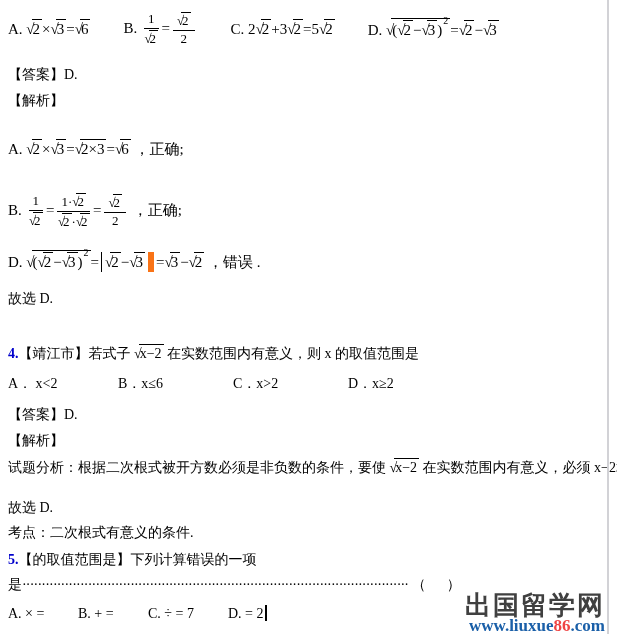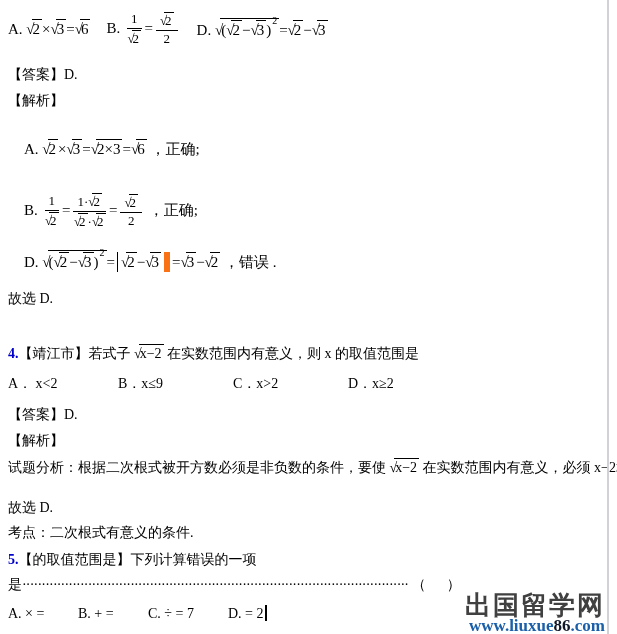--- a/index.html
+++ b/index.html
@@ -1,21 +1,21 @@
 <!DOCTYPE html>
 <html><head>
 <meta charset="utf-8">
 <style>
   html,body{margin:0;padding:0;background:#ffffff;}
   body{width:617px;height:634px;overflow:hidden;position:relative;
        font-family:"Liberation Serif","DejaVu Serif",serif;font-size:14px;color:#000;}
   .page{position:absolute;inset:0;background:#fff;}
   .line{position:absolute;left:8px;white-space:nowrap;line-height:1.25;}
-  .mathline{font-size:15px;margin-left:16px;}
-  .mathrow{display:flex;align-items:center;gap:16px;height:54px;font-size:15px;}
+  .mathline{font-size:15px;}
+  .mathrow{display:flex;align-items:center;gap:33px;height:54px;font-size:15px;}
   .clip{right:0;overflow:hidden;}
   
   .rt{display:inline-block;white-space:nowrap;}
   .rsign{display:inline;letter-spacing:-1px;}
   .rbar{display:inline-block;border-top:1px solid #000;padding:1px 2px 0 1px;margin-left:-2px;line-height:1.15;}
   .frac{display:inline-flex;flex-direction:column;vertical-align:middle;text-align:center;
         font-size:13px;line-height:1.15;margin:0 3px;}
   .frac .num{border-bottom:1px solid #000;padding:0 4px 1px;}
   .frac .den{padding-top:1px;}
   .abs{display:inline-block;border-left:1px solid #000;border-right:6px solid #f97316;padding:0 3px;margin:0 2px;}
@@ -46,20 +46,21 @@
 
   <div class="line mathrow" style="top:2px">
     <span>A. <span class="rt"><span class="rsign">√</span><span class="rbar">2</span></span>×<span class="rt"><span class="rsign">√</span><span class="rbar">3</span></span>=<span class="rt"><span class="rsign">√</span><span class="rbar">6</span></span></span>
     <span>B. <span class="frac">
           <span class="num">1</span>
           <span class="den"><span class="rt"><span class="rsign">√</span><span class="rbar">2</span></span></span>
         </span>=<span class="frac">
           <span class="num"><span class="rt"><span class="rsign">√</span><span class="rbar">2</span></span></span>
           <span class="den">2</span>
         </span></span>
+    <span>C. 2<span class="rt"><span class="rsign">√</span><span class="rbar">2</span></span>+3<span class="rt"><span class="rsign">√</span><span class="rbar">2</span></span>=5<span class="rt"><span class="rsign">√</span><span class="rbar">2</span></span></span>
     <span>D. <span class="rt"><span class="rsign">√</span><span class="rbar">(<span class="rt"><span class="rsign">√</span><span class="rbar">2</span></span>−<span class="rt"><span class="rsign">√</span><span class="rbar">3</span></span>)<sup>2</sup></span></span>=<span class="rt"><span class="rsign">√</span><span class="rbar">2</span></span>−<span class="rt"><span class="rsign">√</span><span class="rbar">3</span></span></span>
   </div>
 
   <div class="line" style="top:66px">【答案】D.</div>
   <div class="line" style="top:92px">【解析】</div>
 
   <div class="line mathline" style="top:139px">A. <span class="rt"><span class="rsign">√</span><span class="rbar">2</span></span>×<span class="rt"><span class="rsign">√</span><span class="rbar">3</span></span>=<span class="rt"><span class="rsign">√</span><span class="rbar">2×3</span></span>=<span class="rt"><span class="rsign">√</span><span class="rbar">6</span></span> ，正确;</div>
   <div class="line mathline" style="top:193px">B. <span class="frac">
         <span class="num">1</span>
         <span class="den"><span class="rt"><span class="rsign">√</span><span class="rbar">2</span></span></span>
@@ -73,21 +74,21 @@
   <div class="line mathline" style="top:250px">D. <span class="rt"><span class="rsign">√</span><span class="rbar">(<span class="rt"><span class="rsign">√</span><span class="rbar">2</span></span>−<span class="rt"><span class="rsign">√</span><span class="rbar">3</span></span>)<sup>2</sup></span></span>=<span class="abs"><span class="rt"><span class="rsign">√</span><span class="rbar">2</span></span>−<span class="rt"><span class="rsign">√</span><span class="rbar">3</span></span></span>=<span class="rt"><span class="rsign">√</span><span class="rbar">3</span></span>−<span class="rt"><span class="rsign">√</span><span class="rbar">2</span></span>  ，错误  .</div>
 
   <div class="line" style="top:290px">故选 D.</div>
 
   <div class="line" style="top:344px">
     <span class="qnum" style="color:#0000cc">4.</span><span>【靖江市】若式子 <span class="rt"><span class="rsign">√</span><span class="rbar">x−2</span></span> 在实数范围内有意义，则 x 的取值范围是</span>
   </div>
 
   <div class="line optrow" style="top:375px;right:0">
     <span class="o1">A． x&lt;2</span>
-    <span class="o2">B．x≤9</span>
+    <span class="o2">B．x≤6</span>
     <span class="o3">C．x&gt;2</span>
     <span class="o4">D．x≥2</span>
   </div>
 
   <div class="line" style="top:406px">【答案】D.</div>
   <div class="line" style="top:432px">【解析】</div>
   <div class="line clip" style="top:458px">试题分析：根据二次根式被开方数必须是非负数的条件，要使 <span class="rt"><span class="rsign">√</span><span class="rbar">x−2</span></span> 在实数范围内有意义，必须 x−2≥0⇒x≥2</div>
   <div class="line" style="top:499px">故选 D.</div>
   <div class="line" style="top:524px">考点：二次根式有意义的条件.</div>
 
@@ -105,16 +106,16 @@
     <span class="o2">B.  + =</span>
     <span class="o3">C.  ÷ = 7</span>
     <span class="o4">D.  = 2</span>
       <span class="caret"></span>
   </div>
 
   <div class="edge"></div>
 
   <div class="wm">
     <div class="wm-title" style="color:#404040">出国留学网</div>
-    <div class="wm-url" style="color:#1a5fa8"><span>www.liuxue</span><span style="color:#0f172a">86</span><span>.com</span></div>
+    <div class="wm-url" style="color:#1a5fa8"><span>www.liuxue</span><span style="color:#ef4444">86</span><span>.com</span></div>
   </div>
 
 </div>
 
 </body></html>

